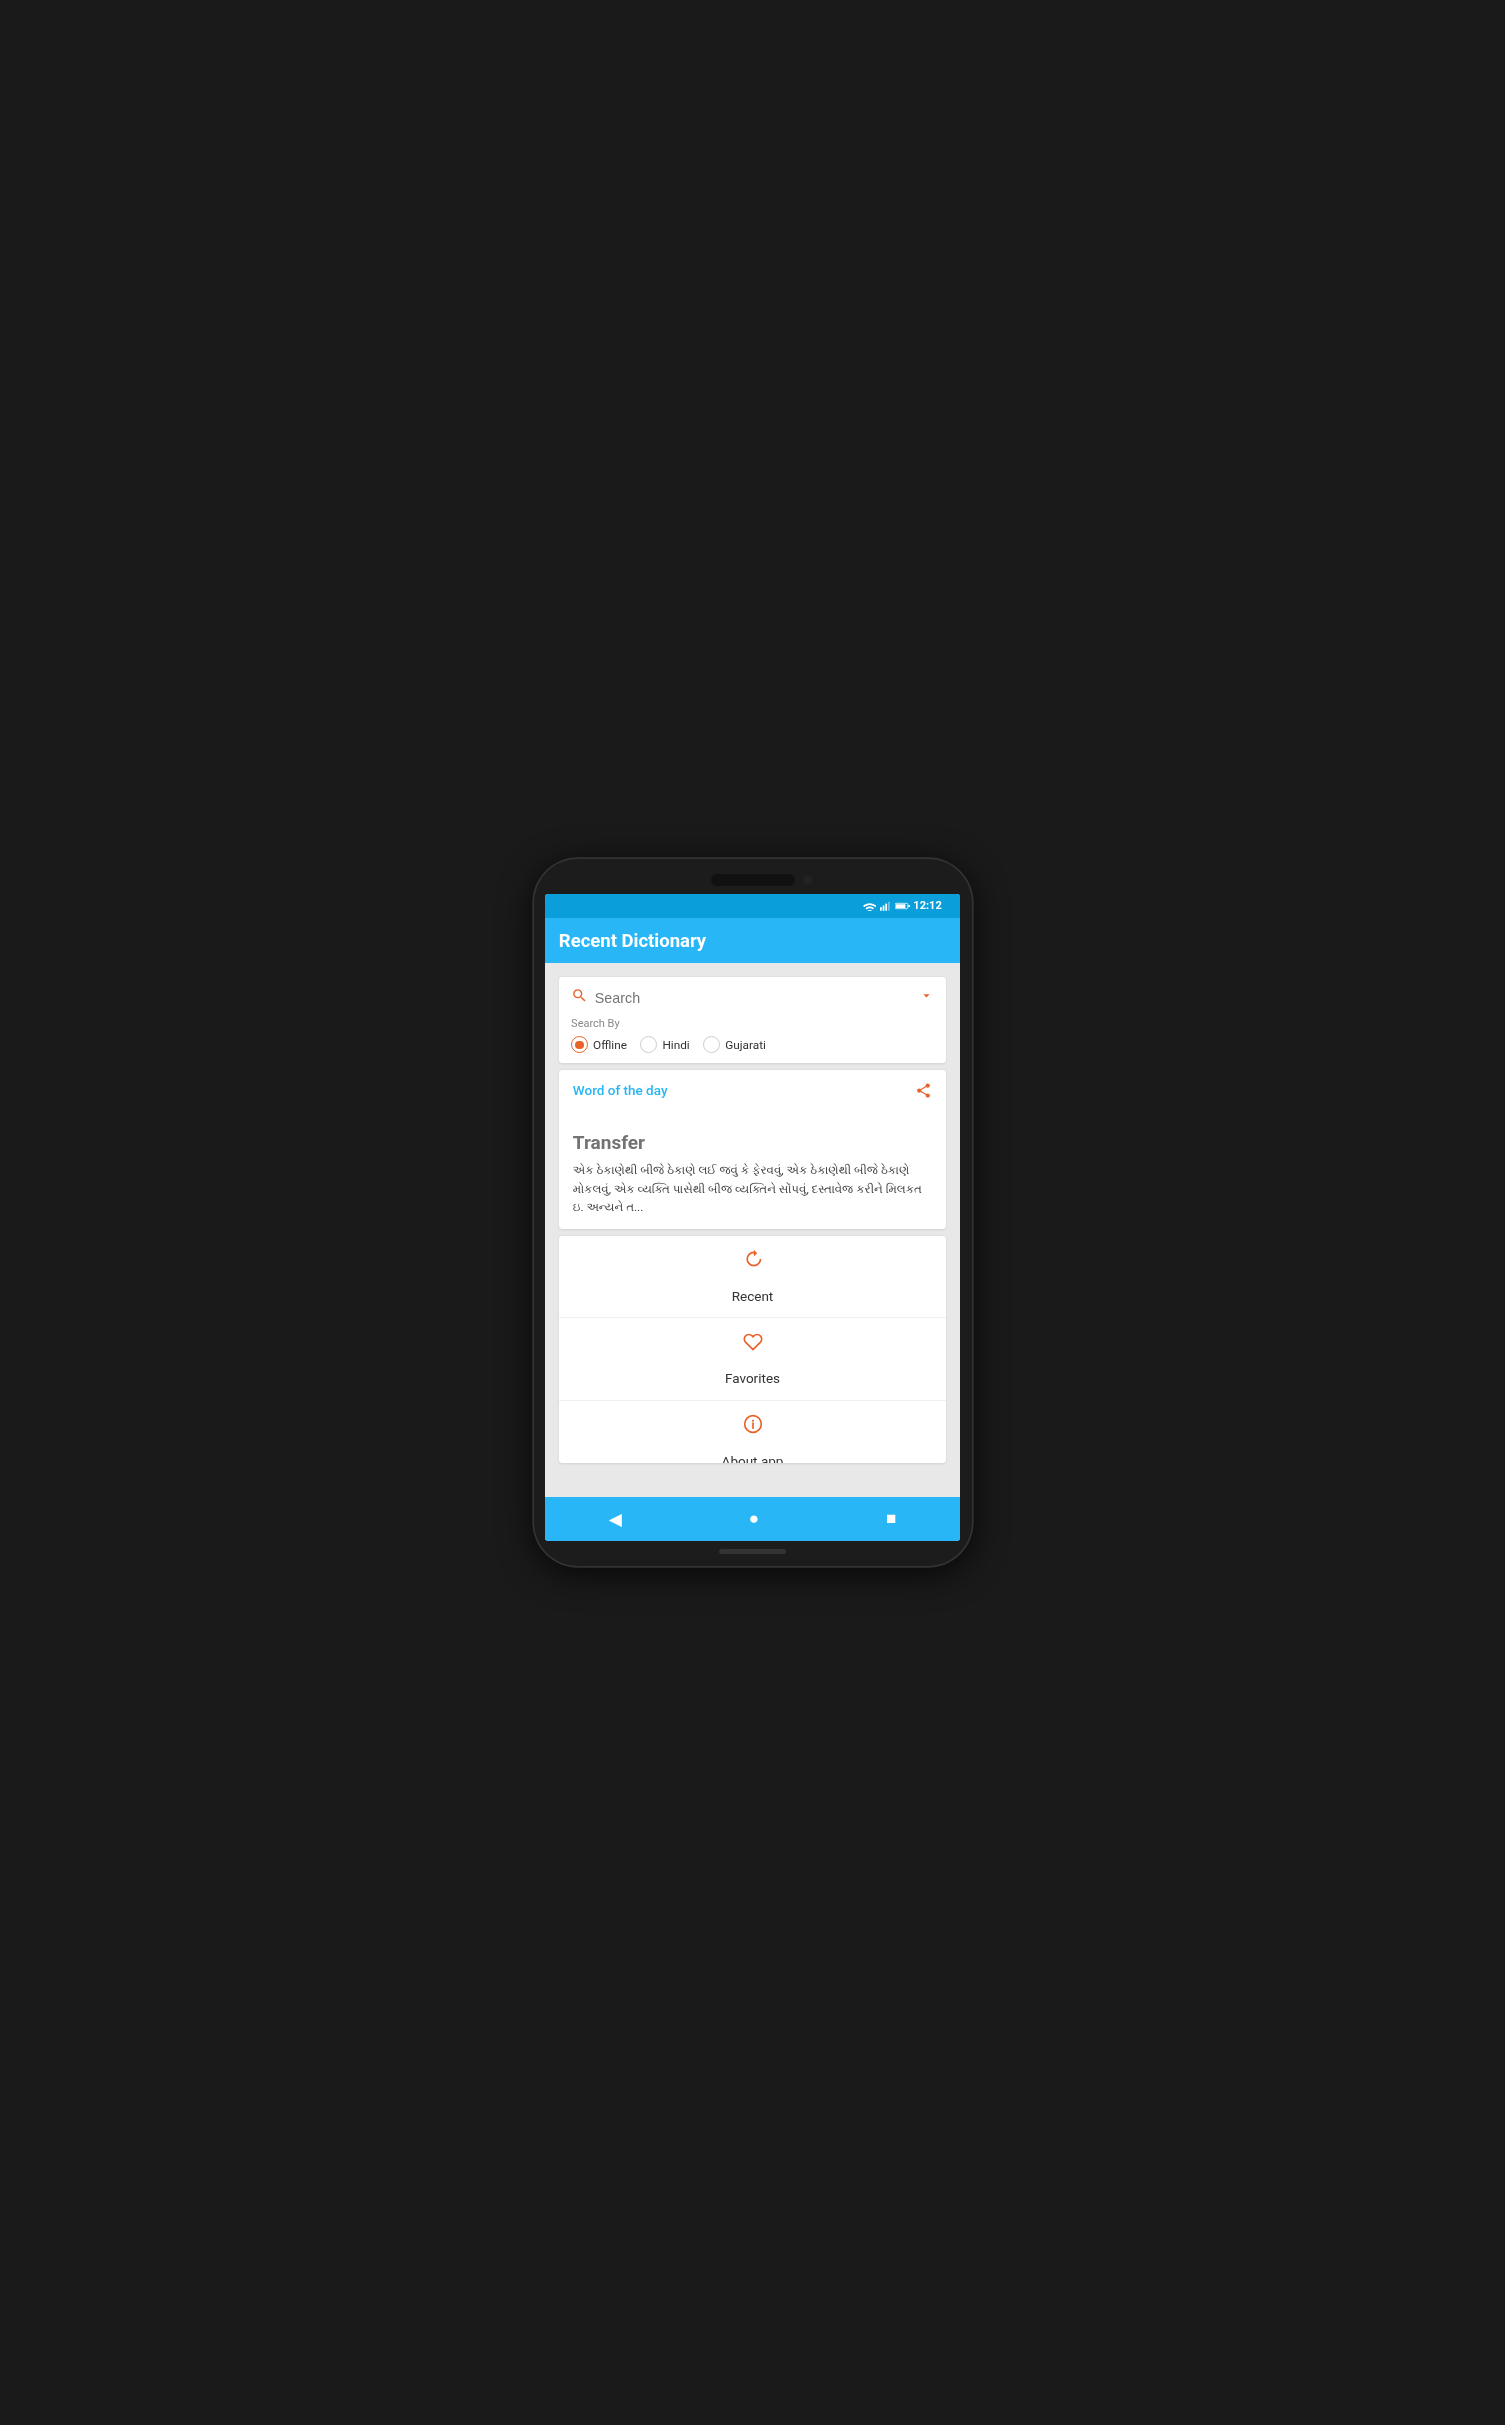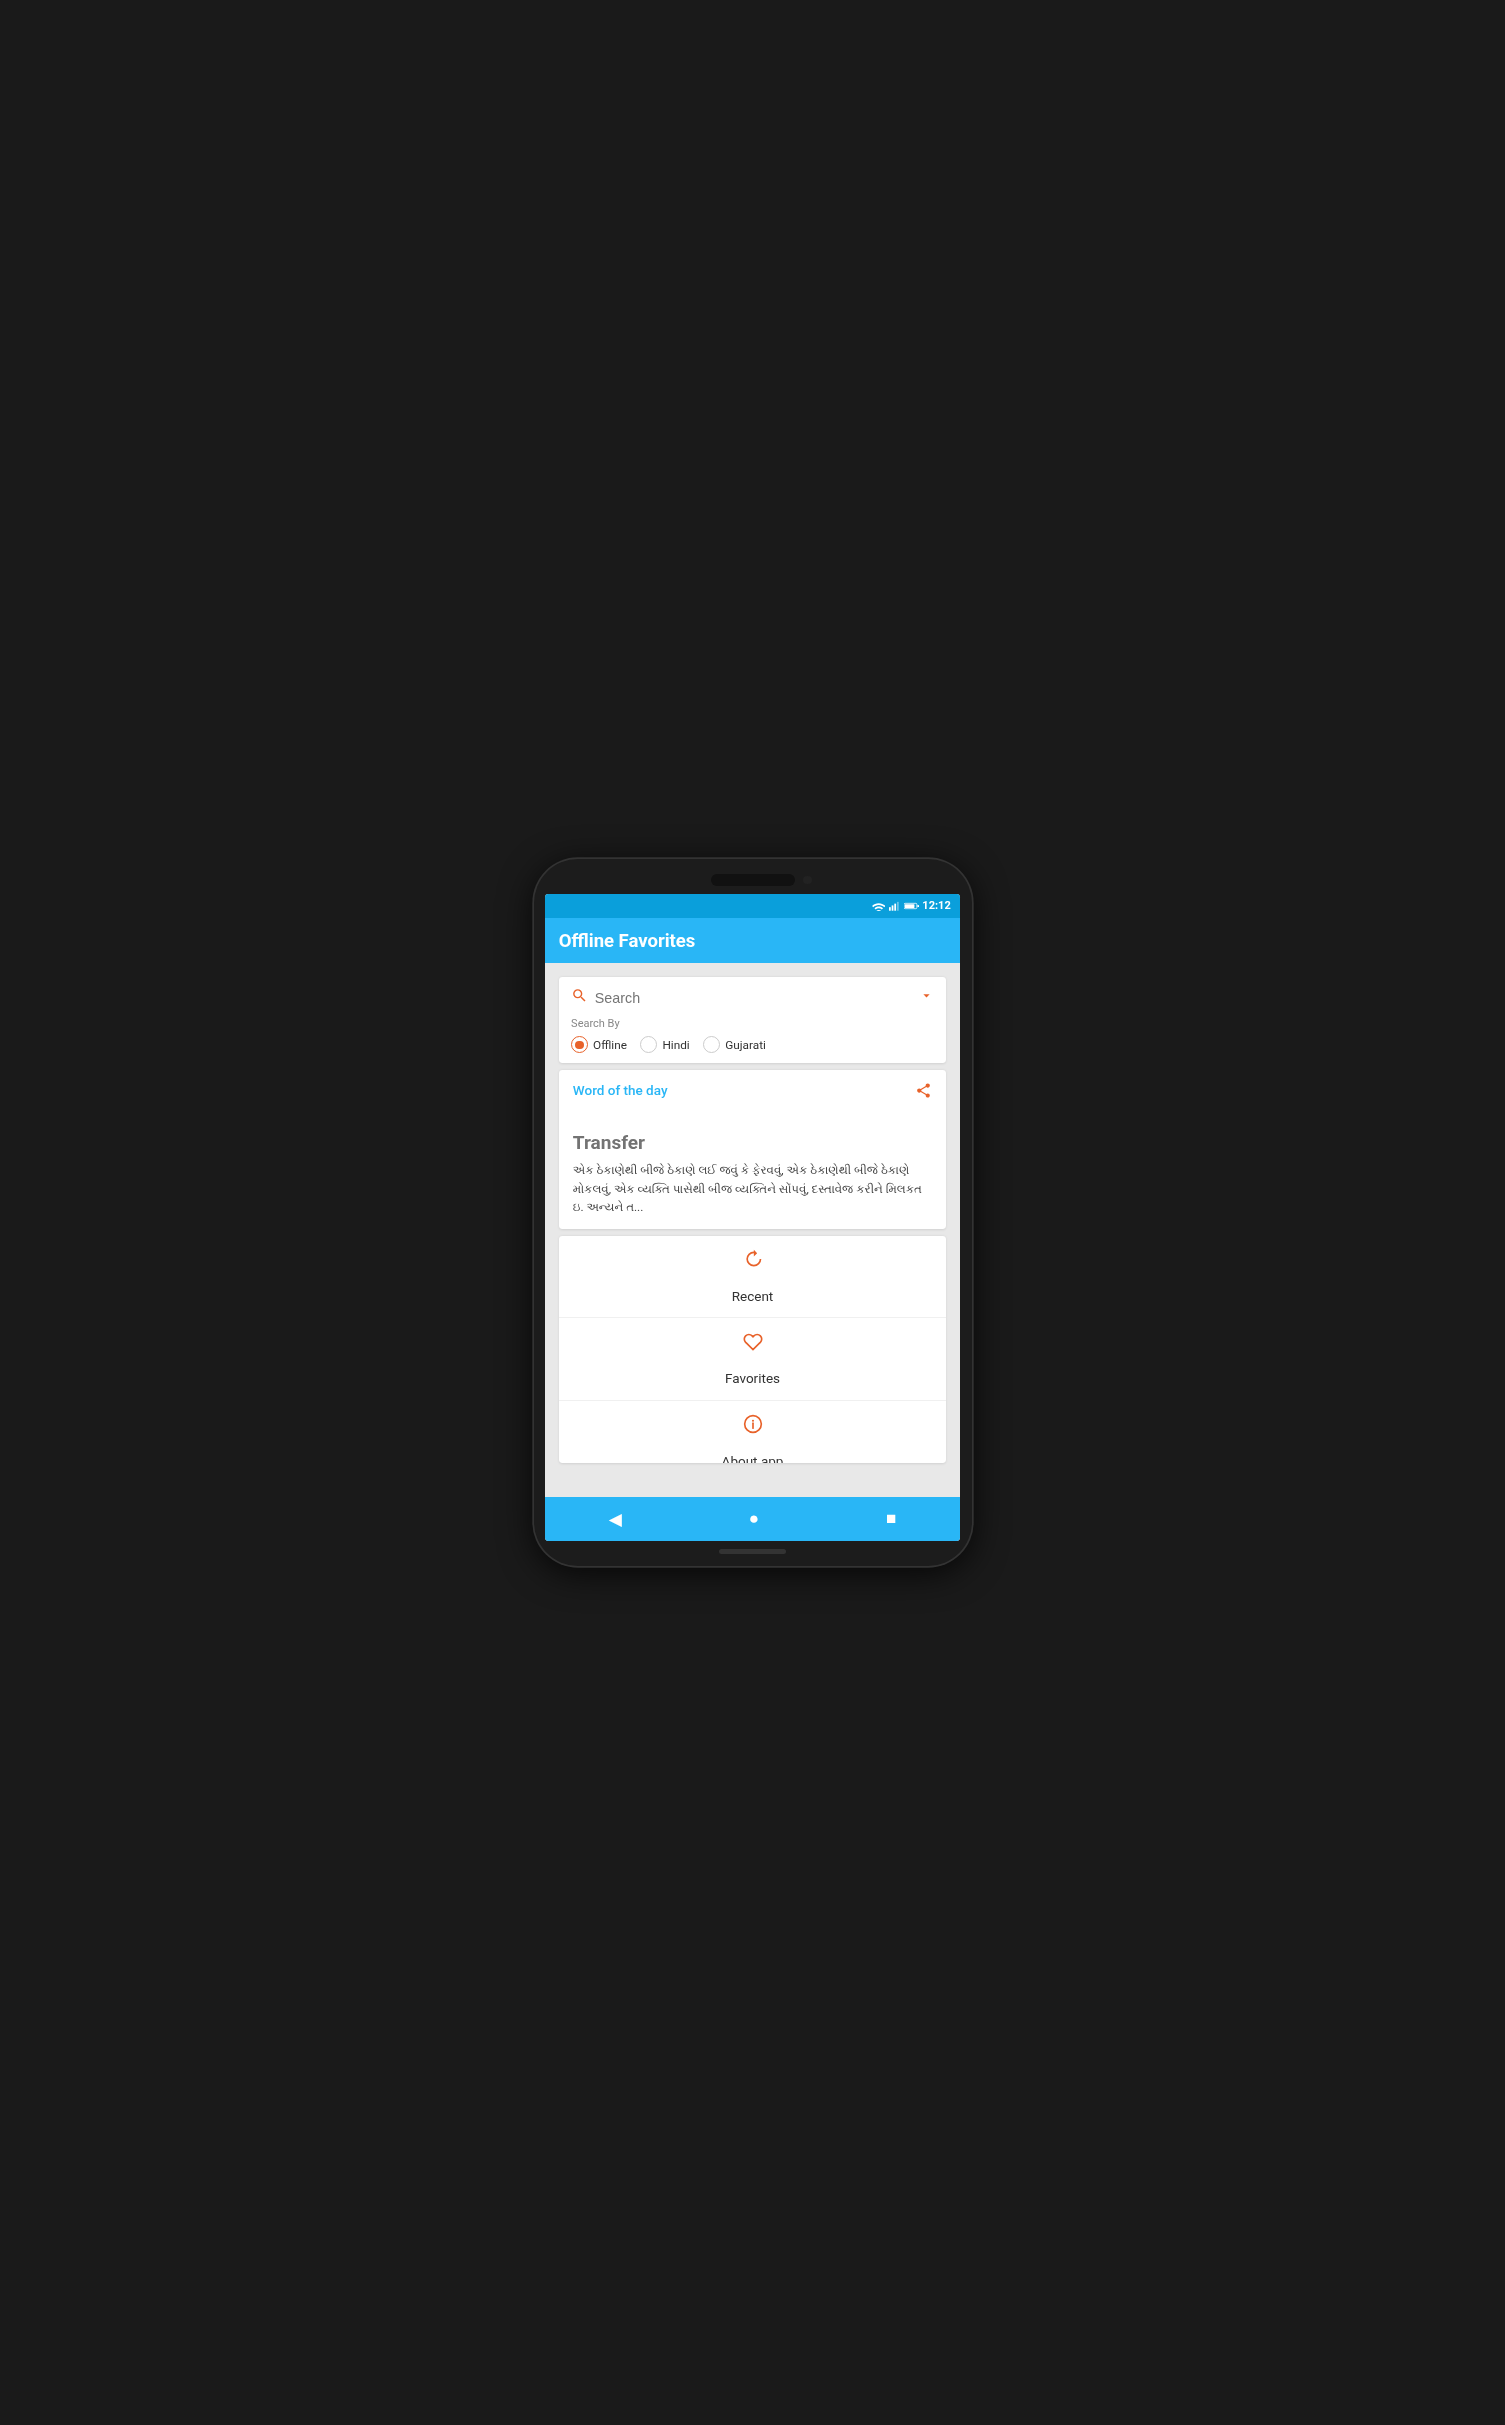--- a/index.html
+++ b/index.html
@@ -54,21 +54,21 @@
       flex-direction: column;
     }
 
     
     .status-bar {
       background: #0a9fdb;
       height: 23.6px;
       display: flex;
       align-items: center;
       justify-content: flex-end;
-      padding: 0 9px;
+      padding: 0 18px;
       gap: 5px;
     }
     .status-bar .time {
       color: white;
       font-size: 11px;
       font-weight: bold;
     }
     .status-icons {
       display: flex;
       align-items: center;
@@ -277,21 +277,21 @@
         <svg width="15" height="10" viewBox="0 0 28 14" fill="white">
           <rect x="0" y="2" width="24" height="10" rx="2" fill="none" stroke="white" stroke-width="1.5"></rect>
           <rect x="1.5" y="3.5" width="18" height="7" rx="1" fill="white"></rect>
           <rect x="25" y="5" width="3" height="4" rx="1" fill="white"></rect>
         </svg>
         <span class="time">12:12</span>
       </div>
     </div>
 
     <div class="app-bar">
-      <div class="app-bar-title">Offline Favorites</div>
+      <div class="app-bar-title">Recent Dictionary</div>
     </div>
 
     <div class="content">
 
       <div class="search-card">
         <div class="search-row">
           <span class="search-icon-wrap">
             <svg width="17" height="17" viewBox="0 0 24 24" fill="#e8622a">
               <path d="M15.5 14h-.79l-.28-.27A6.471 6.471 0 0 0 16 9.5 6.5 6.5 0 1 0 9.5 16c1.61 0 3.09-.59 4.23-1.57l.27.28v.79l5 4.99L20.49 19l-4.99-5zm-6 0C7.01 14 5 11.99 5 9.5S7.01 5 9.5 5 14 7.01 14 9.5 11.99 14 9.5 14z"></path>
             </svg>

